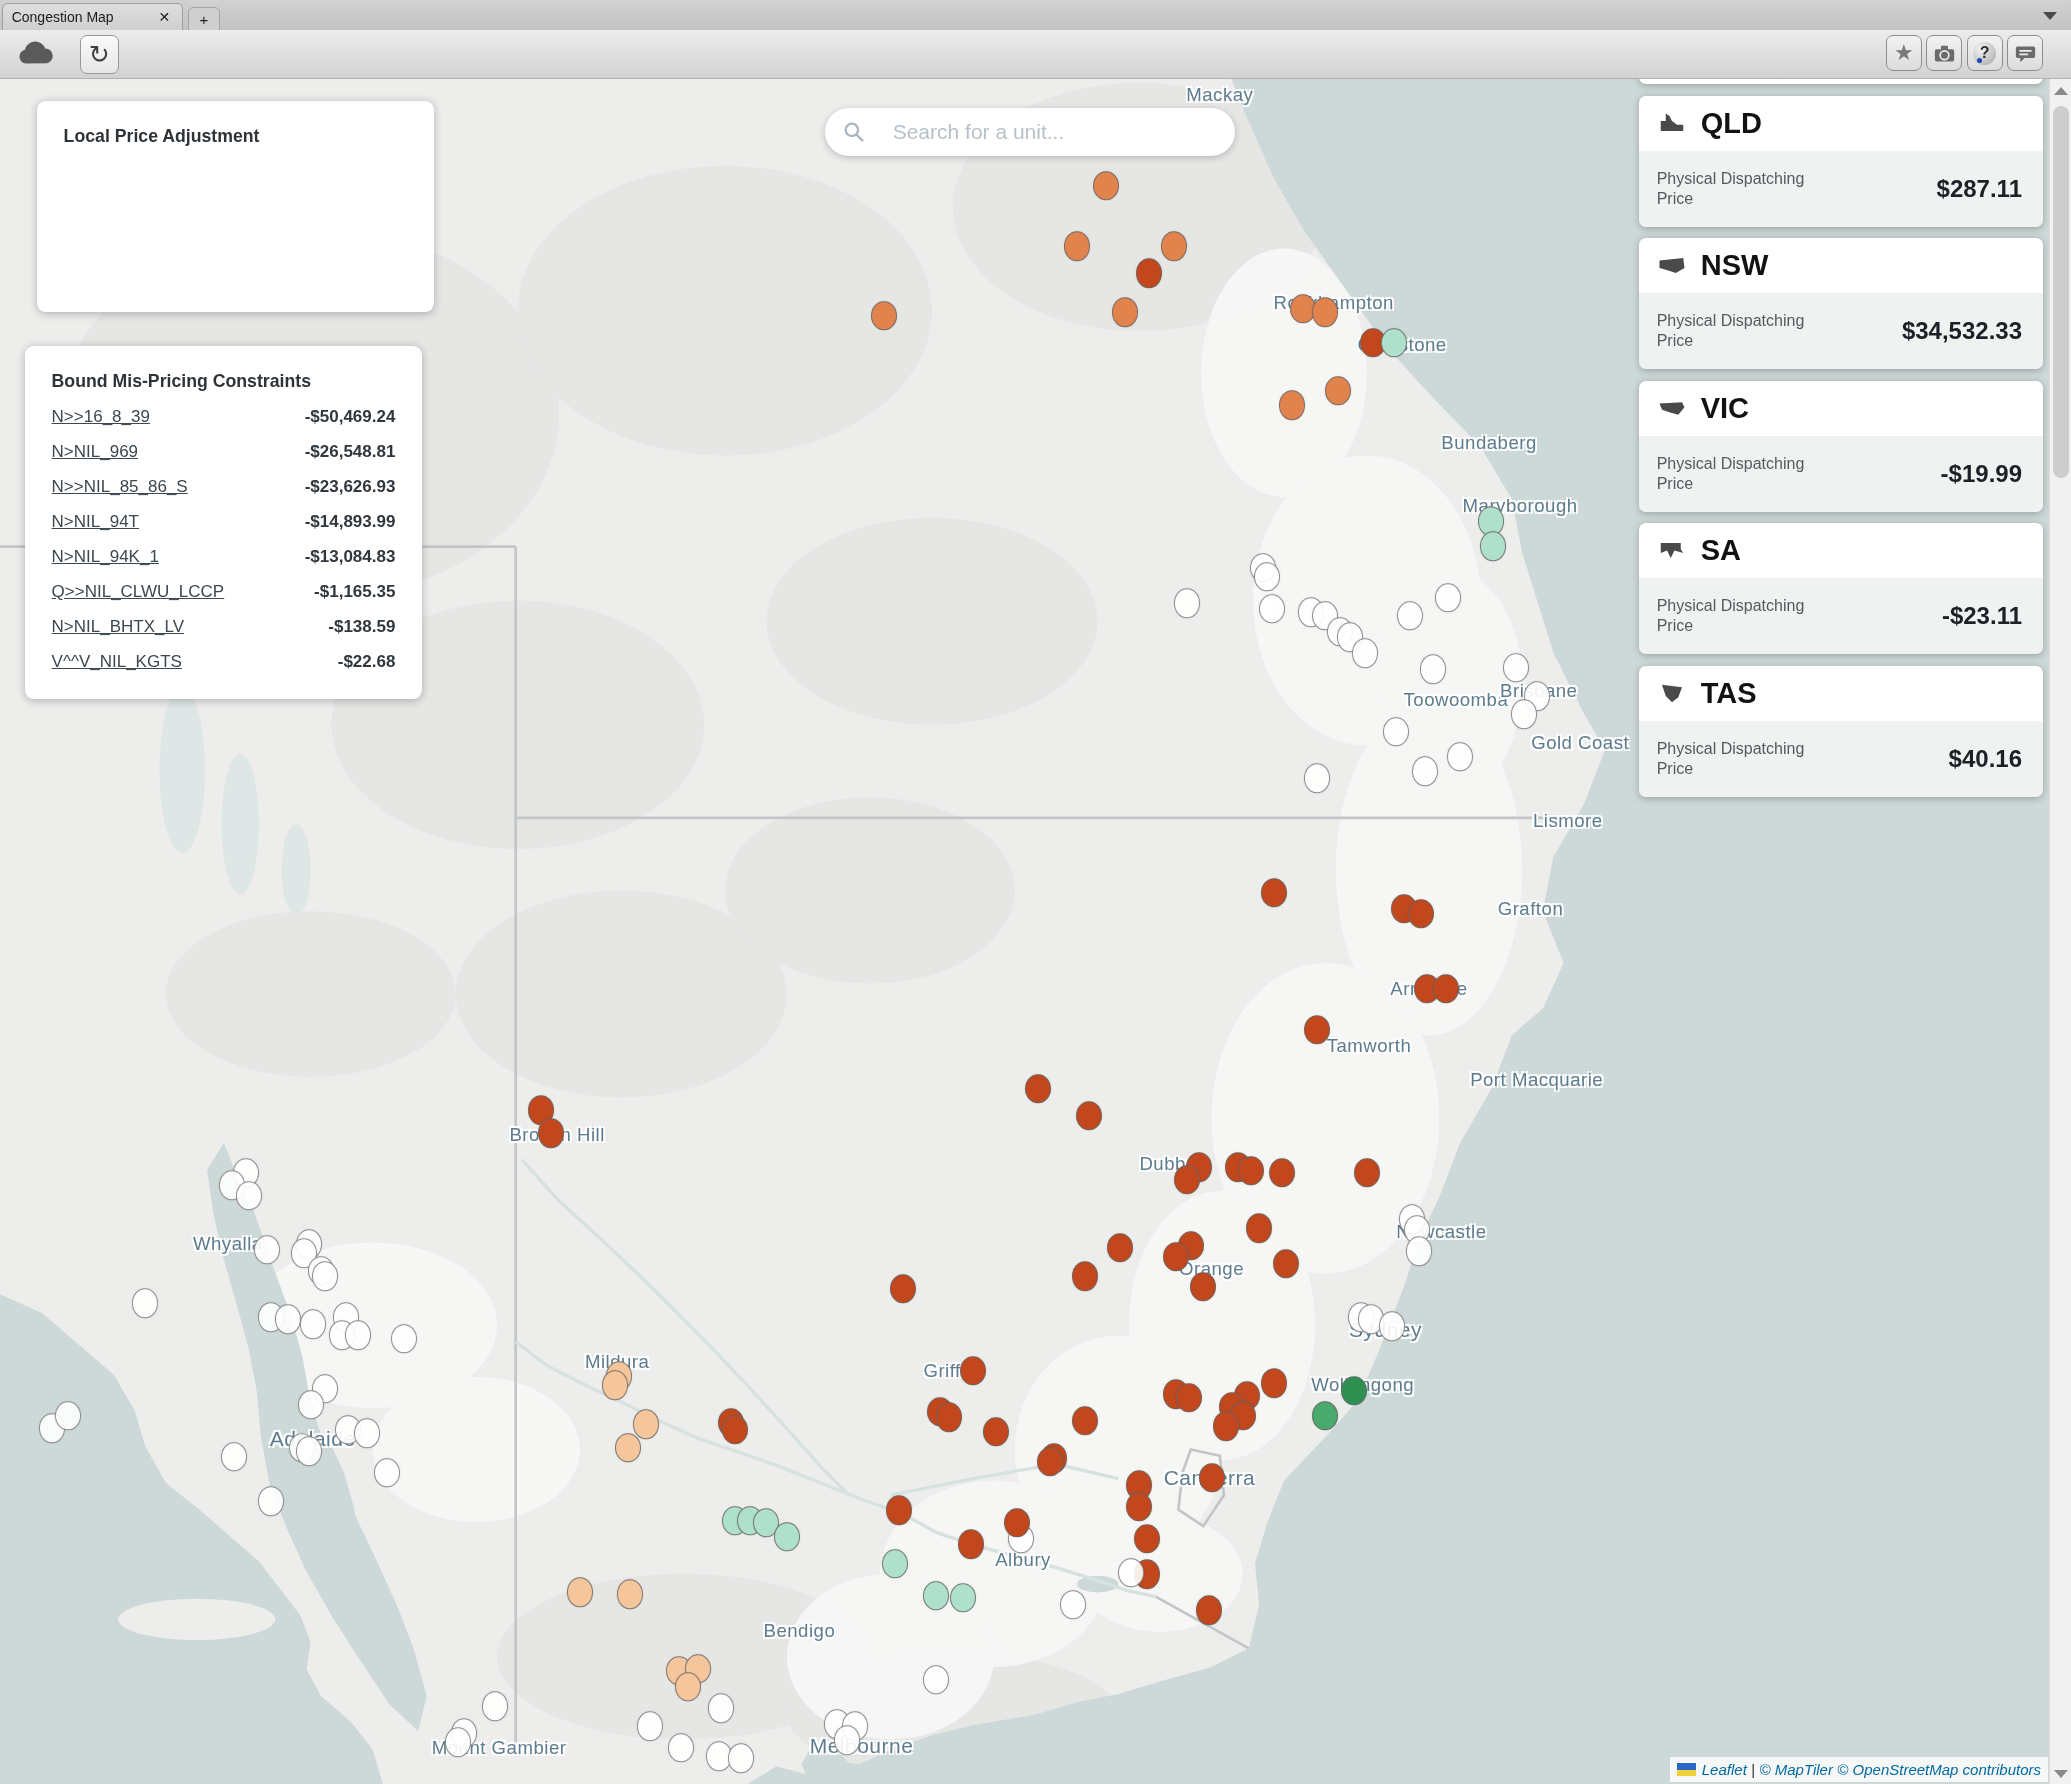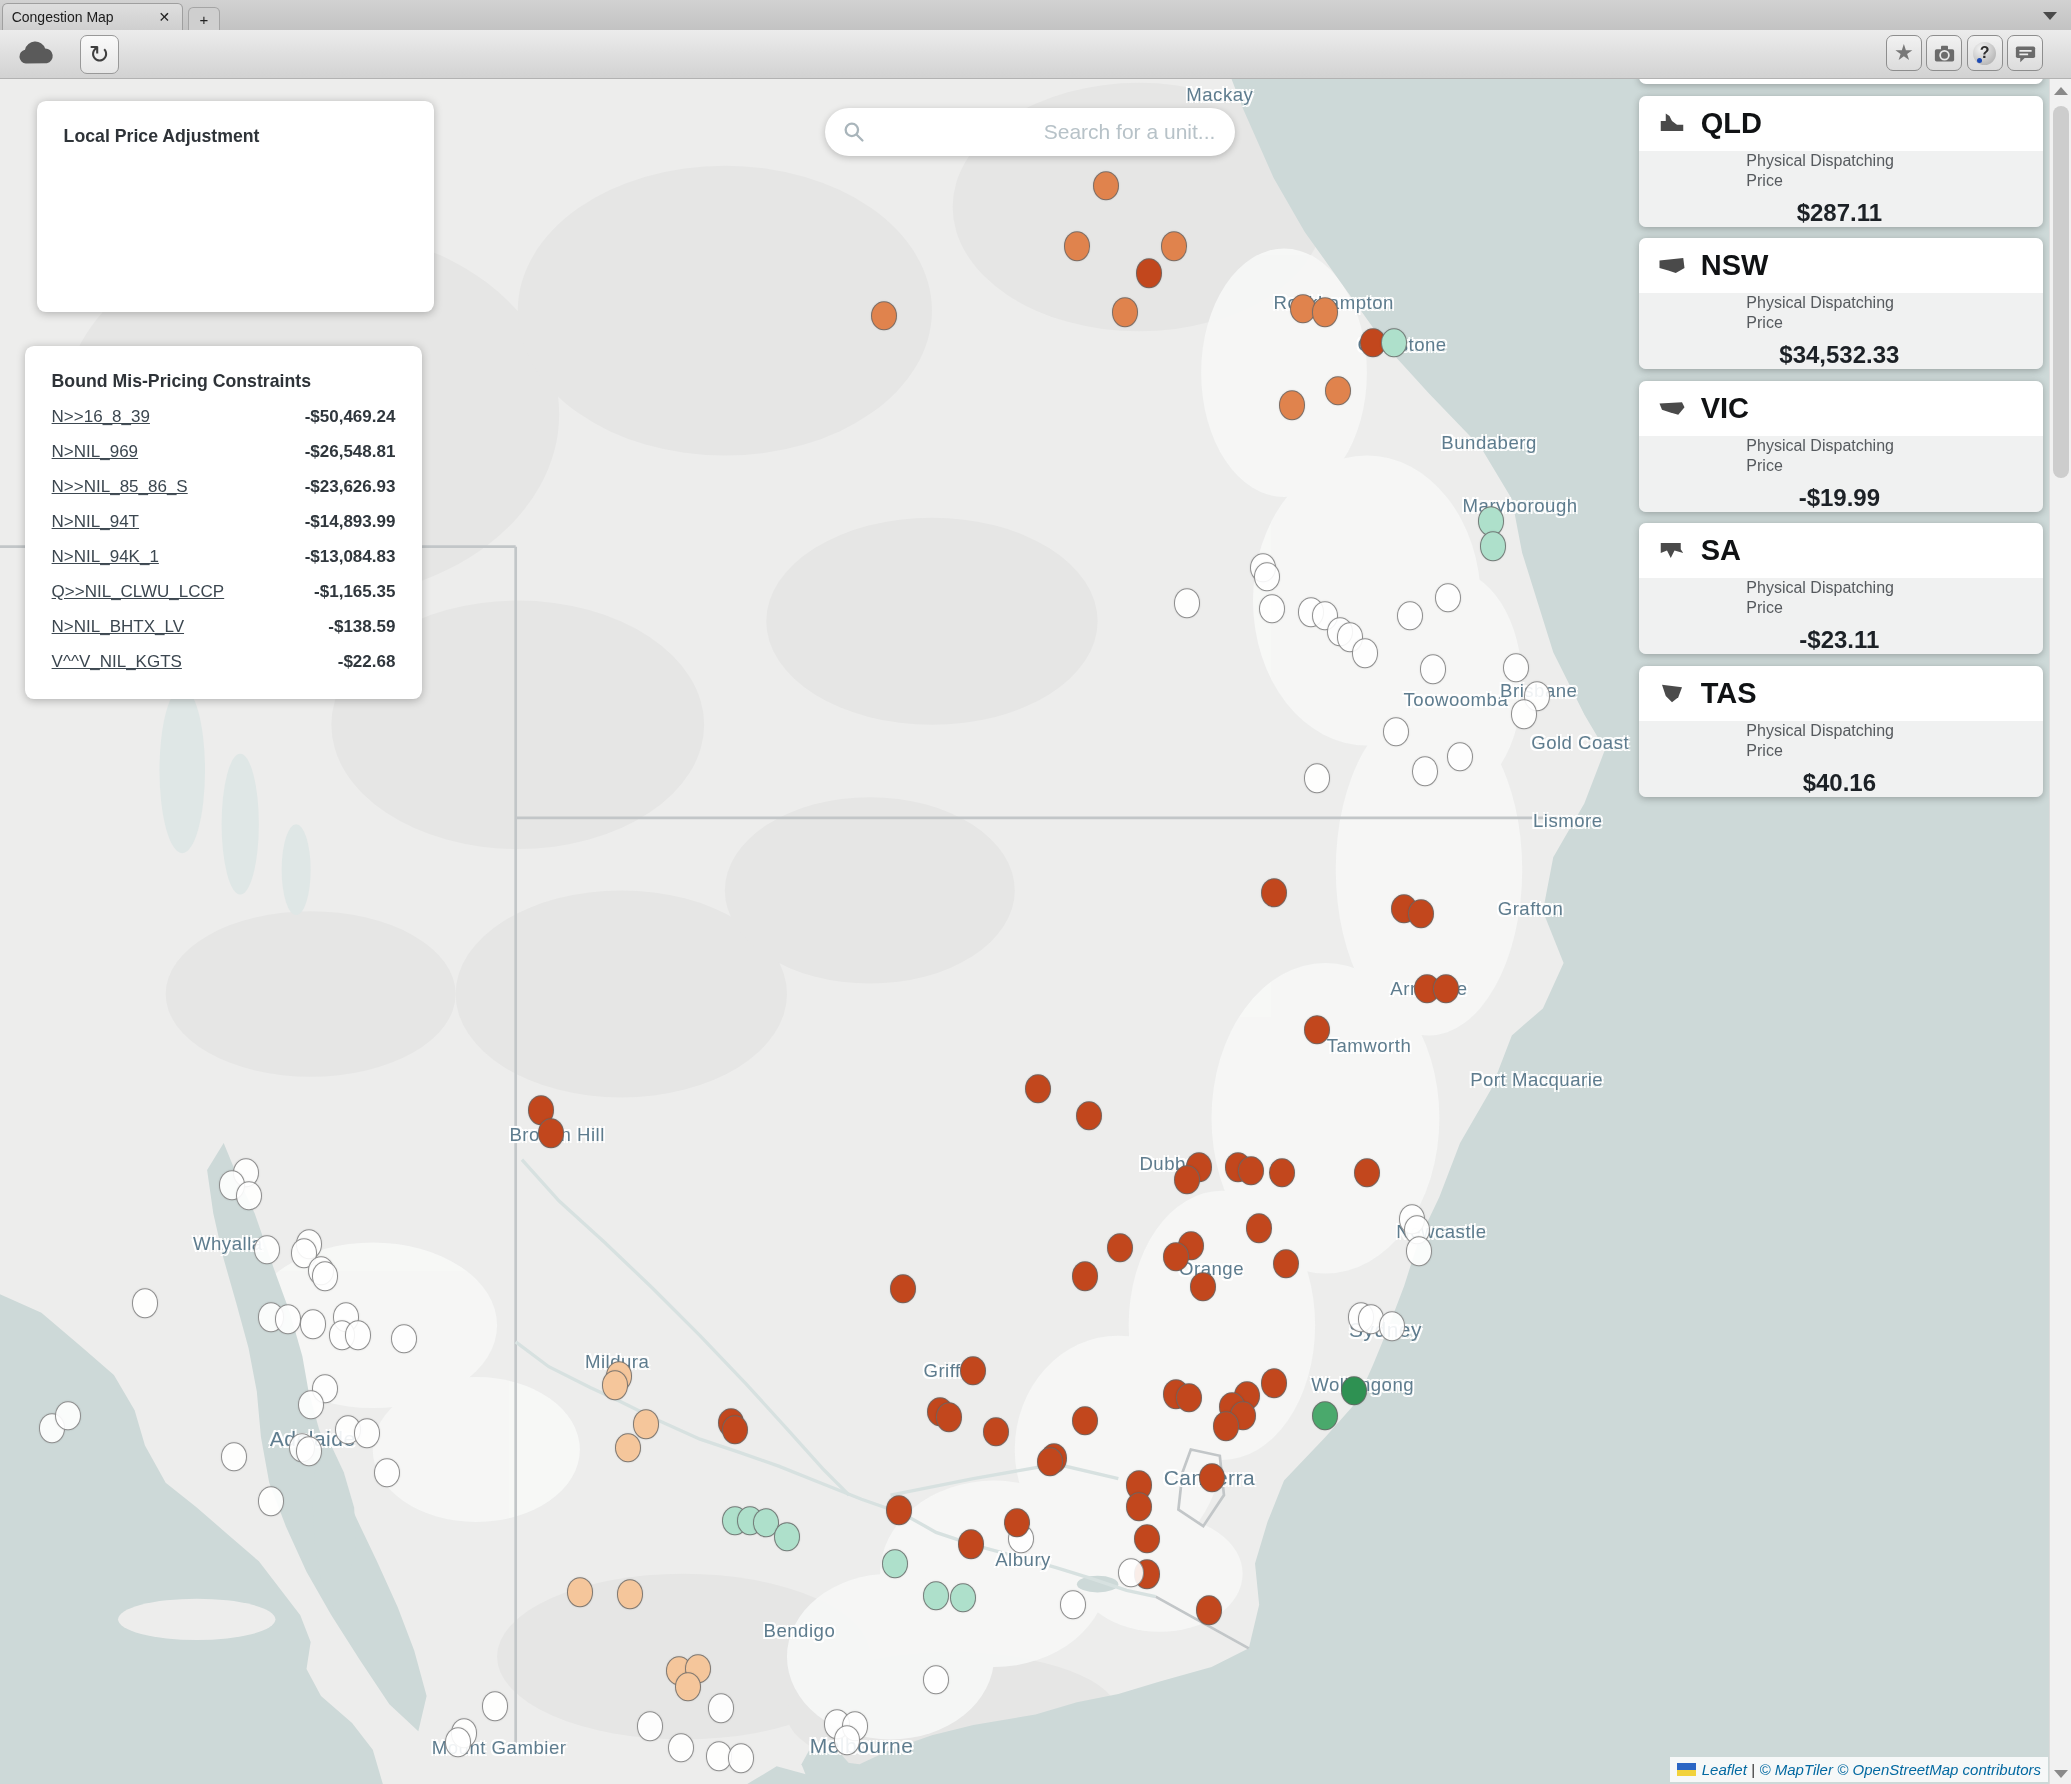--- a/index.html
+++ b/index.html
@@ -48,31 +48,31 @@
   .legend-label{margin-left:32px;font-size:17px;color:#3c3c3c;}
 
   .constraints-card{left:25px;top:346px;width:397px;height:353px;padding:25px 26.6px;box-sizing:border-box;}
   .constraint-row{display:flex;justify-content:space-between;align-items:baseline;margin-top:15px;}
   .constraint-name{font-size:17px;color:#3c4750;text-decoration:underline;cursor:pointer;}
   .constraint-value{font-size:17px;font-weight:bold;color:#30373d;}
 
   
   .searchbox{position:absolute;left:825px;top:108px;width:410px;height:48px;background:#fff;border-radius:24px;
     box-shadow:0 1.8px 7px rgba(0,0,0,.22);display:flex;align-items:center;padding:0 17.7px;box-sizing:border-box;z-index:10;}
-  .search-input{border:none;outline:none;flex:1;font-size:21px;color:#45535a;margin-left:2px;background:transparent;font-family:"Liberation Sans",sans-serif;text-align:right;}
+  .search-input{border:none;outline:none;flex:1;font-size:21px;color:#45535a;margin-left:25px;background:transparent;font-family:"Liberation Sans",sans-serif;}
   .search-input::placeholder{color:#b7c2c8;}
 
   
   .info-panel{position:absolute;left:1639px;top:15px;width:404px;z-index:10;}
   .date-card{background:#fff;border-radius:7px;box-shadow:0 1.8px 7px rgba(0,0,0,.25);height:69px;display:flex;align-items:center;justify-content:center;
     font-size:27.5px;color:#3c4859;}
   .region-card{margin-top:11.5px;border-radius:7px;box-shadow:0 1.8px 7px rgba(0,0,0,.25);overflow:hidden;}
   .region-head{background:#fff;height:55px;display:flex;align-items:center;padding:0 17.7px;}
   .region-name{font-size:29px;font-weight:bold;color:#101214;margin-left:14px;}
-  .region-body{background:#f0f1f1;height:76px;display:flex;align-items:center;justify-content:space-between;padding:0 21px 0 17.7px;flex-direction:column;}
+  .region-body{background:#f0f1f1;height:76px;display:flex;align-items:center;justify-content:space-between;padding:0 21px 0 17.7px;}
   .region-label{font-size:16px;color:#565a5e;line-height:1.25;width:186px;}
   .region-price{font-size:24px;font-weight:bold;color:#1c2126;}
 
   
   .attribution{position:absolute;right:23px;bottom:2.7px;height:25px;background:rgba(255,255,255,.82);display:flex;align-items:center;
     padding:0 7px;font-size:15px;color:#333;z-index:10;}
   .attribution a{color:#0369a1;text-decoration:none;font-style:italic;}
   .flag{width:19.5px;height:13.3px;margin-right:5.3px;display:inline-block;}
   .flag .t{display:block;width:100%;height:7px;background:#2b66c4;}
   .flag .b{display:block;width:100%;height:6.2px;background:#f2d23c;}

